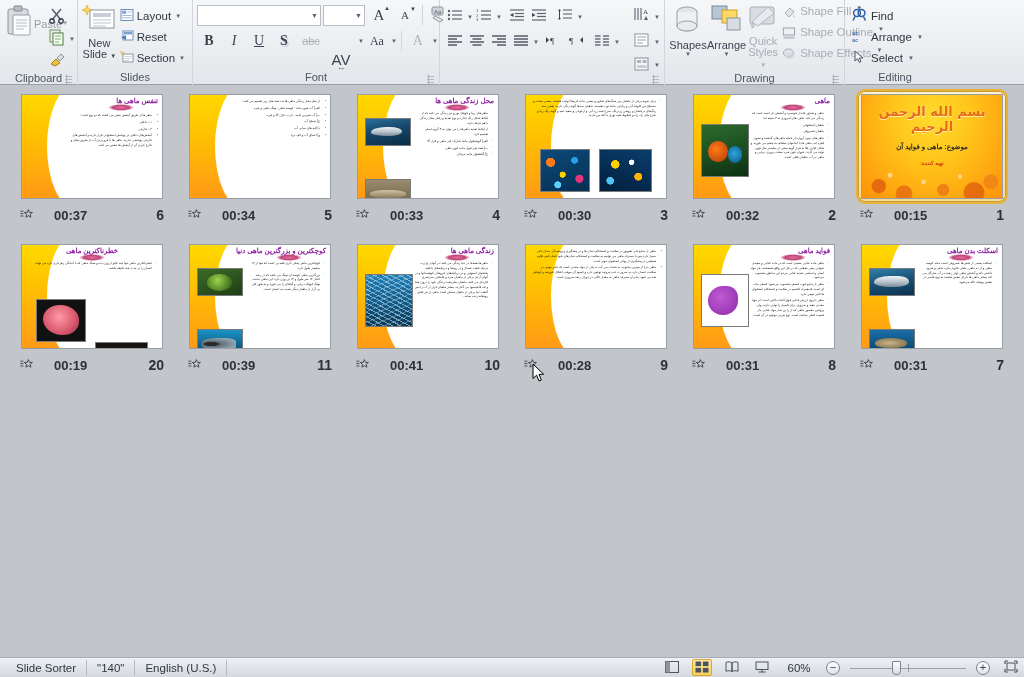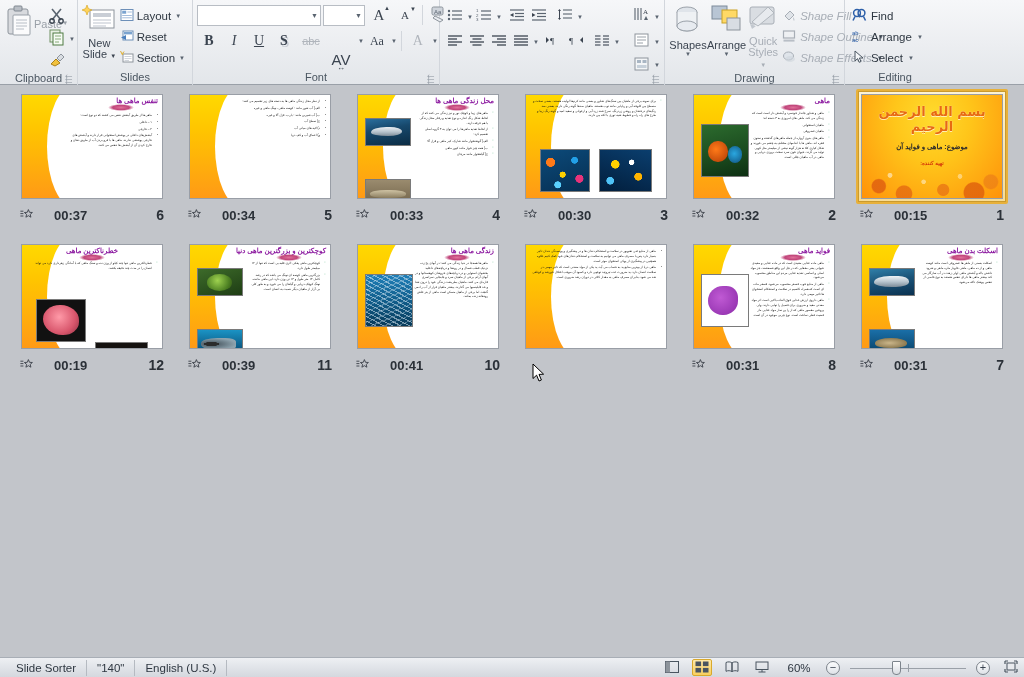--- a/index.html
+++ b/index.html
@@ -91,22 +91,22 @@
   
   #g-drawing { width: 180px; }
   .draw-big {
     width: 52px; display: flex; flex-direction: column; align-items: center;
     padding-top: 2px; cursor: pointer;
   }
   .draw-big-label { font-size: 11px; color: #3b4450; text-align: center; line-height: 11px; }
   .draw-big.dim .draw-big-label { color: #a8aeb6; }
   .shape-opts { display: flex; flex-direction: column; padding-top: 3px; }
   .shape-opt {
-    display: flex; align-items: center; gap: 4px; height: 21px; padding: 0 2px;
-    font-size: 11.5px; color: #a8aeb6; cursor: default; white-space: nowrap; font-style: italic;
+    display: flex; align-items: flex-start; gap: 4px; height: 21px; padding: 0 2px;
+    font-size: 11.5px; color: #a8aeb6; cursor: default; white-space: nowrap;
   }
 
   
   #g-editing { width: 100px; border-right: none; }
   .edit-col { display: flex; flex-direction: column; padding-top: 3px; }
   .edit-btn {
     display: flex; align-items: center; gap: 4px; height: 21px; padding: 0 3px;
     font-size: 11.5px; color: #2e3741; cursor: pointer; white-space: nowrap;
   }
 
@@ -123,21 +123,21 @@
   .slide-cell {
     width: 168px; height: 150px;
     display: flex; flex-direction: column;
     align-items: center;
     position: relative;
   }
   .thumb-wrap {
     width: 152px; height: 115px;
     padding: 3px;
     border: 2px solid transparent;
-    border-radius: 2px;
+    border-radius: 9px;
     position: relative;
   }
   .slide-cell.selected .thumb-wrap {
     border-color: #e8b13a;
     background: linear-gradient(to bottom, #fdf3d4, #f7dc94);
     box-shadow: 0 0 0 1px #c99a2e inset;
   }
   .thumb {
     width: 100%; height: 100%;
     background: #ffffff;
@@ -1110,21 +1110,21 @@
             <svg width="13" height="12" viewBox="0 0 13 12">
   <path d="M8.4 0.6 L9.5 3.3 L12.4 3.5 L10.2 5.4 L10.9 8.2 L8.4 6.7 L5.9 8.2 L6.6 5.4 L4.4 3.5 L7.3 3.3 Z" fill="none" stroke="#3a4048" stroke-width="0.9"></path>
   <g stroke="#3a4048" stroke-width="0.9">
     <line x1="0.4" y1="2.2" x2="3.4" y2="2.2"></line>
     <line x1="0.4" y1="4.6" x2="3.4" y2="4.6"></line>
     <line x1="0.4" y1="7.0" x2="3.4" y2="7.0"></line>
   </g>
 </svg>
           </span>
       <span class="time">00:19</span>
-      <span class="num">12</span>
+      <span class="num">20</span>
     </div>
       </div>
       <div class="slide-cell">
     <div class="thumb-wrap">
       <div class="thumb">
             <div class="sl-bg-orange"></div>
             <div class="sl-curve-mask"></div>
             <div class="sl-title">کوچکترین و بزرگترین ماهی دنیا</div>
             <div class="sl-orn" style="right:28px;"></div>
             <div class="sl-body" style="right:4px;left:42%;top:16px;bottom:3px;">
@@ -1191,20 +1191,34 @@
             <div class="sl-curve-mask"></div>
             <div class="sl-body" style="right:4px;left:6px;top:4px;bottom:3px;">
               <ul>
                 <li class="">ماهی از منابع غنی تفنوپور در سلامت و استحکام دندان ها و در پیشگیری و پوسیدگی دندان تاثیر بسیار دارد پس با مصرف ماهی می توانیم به سلامت و استحکام دندان‌های خود کمک کنیم علاوه همچنین در پیشگیری از پوکی استخوان موثر است.</li>
                 <li class="">ماهی دریا از بهترین منابع ید به حساب می آید. ید یکی از مواد معدنی است که تاثیر مهمی در سلامت انسان دارد. ید ضرورت غده تیروئید توجهی دارد و کمبود آن موجب اختلال خورشد و کوتاهی شد می شود. بنابران مصرف ماهی به مقدار کافی در دوران رشد ضروری است.</li>
               </ul>
             </div>
             <div style="position:absolute;inset:0;border:0;pointer-events:none;"></div>
           </div>
     </div>
+    <div class="meta">
+      <span class="trans-icon">
+            <svg width="13" height="12" viewBox="0 0 13 12">
+  <path d="M8.4 0.6 L9.5 3.3 L12.4 3.5 L10.2 5.4 L10.9 8.2 L8.4 6.7 L5.9 8.2 L6.6 5.4 L4.4 3.5 L7.3 3.3 Z" fill="none" stroke="#3a4048" stroke-width="0.9"></path>
+  <g stroke="#3a4048" stroke-width="0.9">
+    <line x1="0.4" y1="2.2" x2="3.4" y2="2.2"></line>
+    <line x1="0.4" y1="4.6" x2="3.4" y2="4.6"></line>
+    <line x1="0.4" y1="7.0" x2="3.4" y2="7.0"></line>
+  </g>
+</svg>
+          </span>
+      <span class="time">00:28</span>
+      <span class="num">9</span>
+    </div>
       </div>
       <div class="slide-cell">
     <div class="thumb-wrap">
       <div class="thumb">
             <div class="sl-bg-orange"></div>
             <div class="sl-curve-mask"></div>
             <div class="sl-title">فواید ماهی</div>
             <div class="sl-orn" style="right:28px;"></div>
             <div class="sl-body" style="right:4px;left:40%;top:16px;bottom:3px;">
               <ul>

